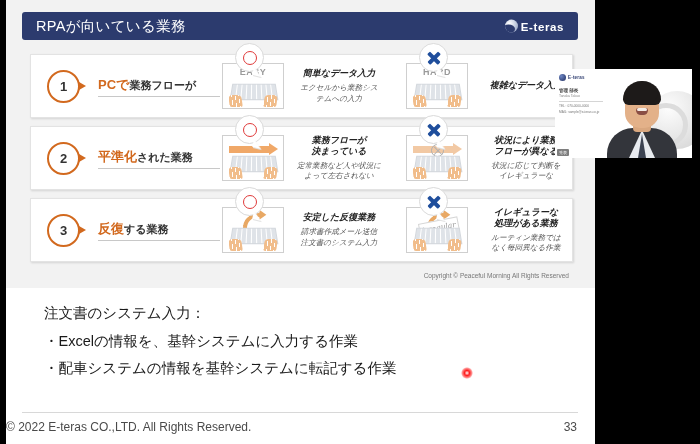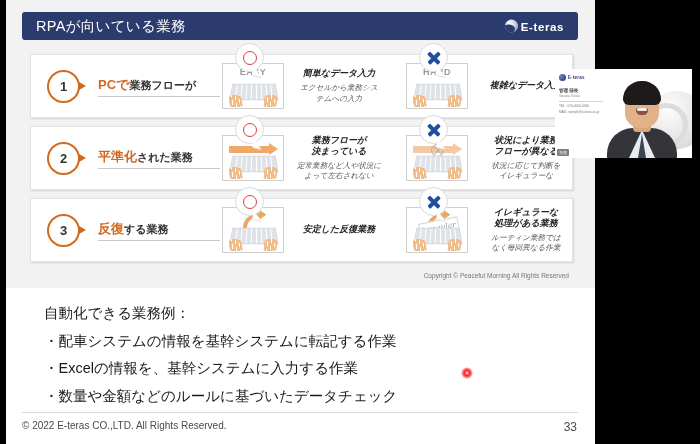--- a/index.html
+++ b/index.html
@@ -181,21 +181,21 @@
   .b-item{font-size:14.5px;color:#1a1a1a;line-height:1.92;white-space:nowrap;}
 
   
   .laser{
     position:absolute;left:455px;top:367px;width:12px;height:12px;border-radius:50%;
     background:radial-gradient(circle,#ffffff 0%,#ff2020 30%,rgba(255,40,40,.55) 55%,rgba(255,60,60,0) 72%);
   }
 
   
   .foot-rule{position:absolute;left:16px;top:412px;width:556px;height:1px;background:#d8d8d8;}
-  .foot-left{position:absolute;left:16px;top:420px;font-size:10px;color:#4a4a4a;}
+  .foot-left{position:absolute;left:0;top:420px;font-size:12px;color:#4a4a4a;}
   .foot-page{position:absolute;right:18px;top:420px;font-size:12px;color:#4a4a4a;}
 
   
   #webcam{
     position:absolute;left:555px;top:69px;width:137px;height:89px;
     background:#fff;overflow:hidden;border:0;
   }
   .cam-bg{position:absolute;inset:0;background:#ffffff;}
   .cam-ring{
     position:absolute;right:-14px;top:22px;width:58px;height:58px;border-radius:50%;
@@ -364,20 +364,22 @@
       </div>
 
       <div class="kb slot-good-kb">
         <div class="cyc"></div>
         <div class="kb-keys"></div>
         <div class="hand l"></div>
         <div class="hand r"></div>
       </div>
       <div class="txtblk slot-good-txt">
         <div class="txt-h" style="white-space: pre-line;">安定した反復業務</div>
+        <div class="txt-b" style="white-space: pre-line;">請求書作成メール送信
+注文書のシステム入力</div>
       </div>
 
       <div class="kb slot-bad-kb">
         <div class="cyc"></div>
         <div class="irr-tag">irregular</div>
         <div class="kb-keys"></div>
         <div class="hand l"></div>
         <div class="hand r"></div>
       </div>
       <div class="txtblk slot-bad-txt">
@@ -391,24 +393,23 @@
         <span class="mark-o"></span>
       </div>
       <div class="bubble" style="left:388px;top:-12px;">
         <span class="mark-x"></span>
       </div>
     </div>
 
     <div class="diagram-copy">Copyright © Peaceful Morning All Rights Reserved</div>
 
     <div class="bullets">
-      <div class="b-title">自動化できる業務例：</div>
+      <div class="b-title">注文書のシステム入力：</div>
+      <div class="b-item">・Excelの情報を、基幹システムに入力する作業</div>
       <div class="b-item">・配車システムの情報を基幹システムに転記する作業</div>
-      <div class="b-item">・Excelの情報を、基幹システムに入力する作業</div>
-      <div class="b-item">・数量や金額などのルールに基づいたデータチェック</div>
     </div>
 
     <div class="laser"></div>
 
     <div class="foot-rule"></div>
     <div class="foot-left">© 2022 E-teras CO.,LTD. All Rights Reserved.</div>
     <div class="foot-page">33</div>
   </div>
 
   <div id="webcam">

